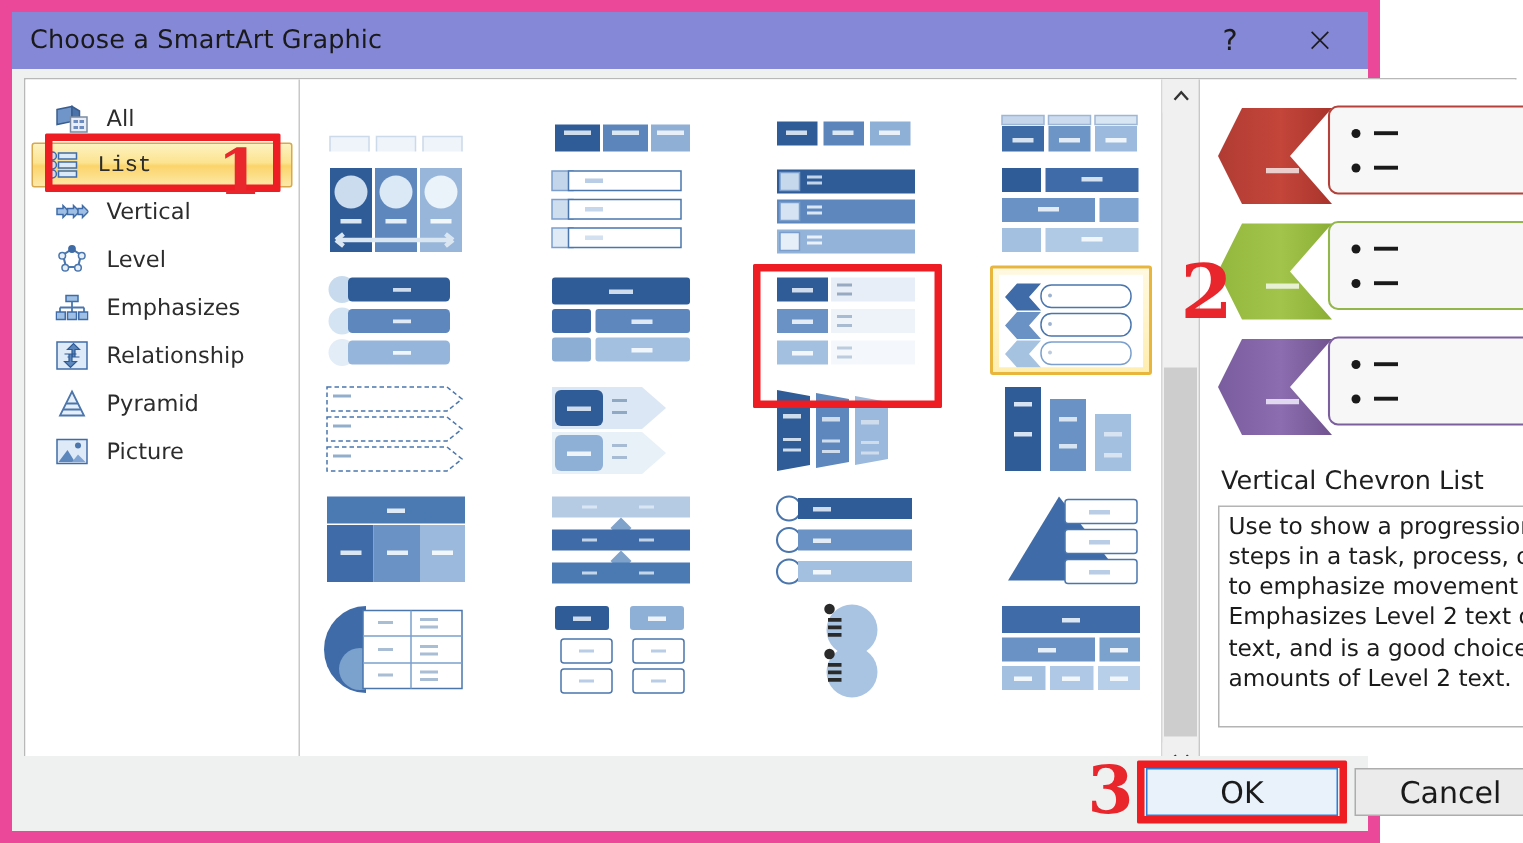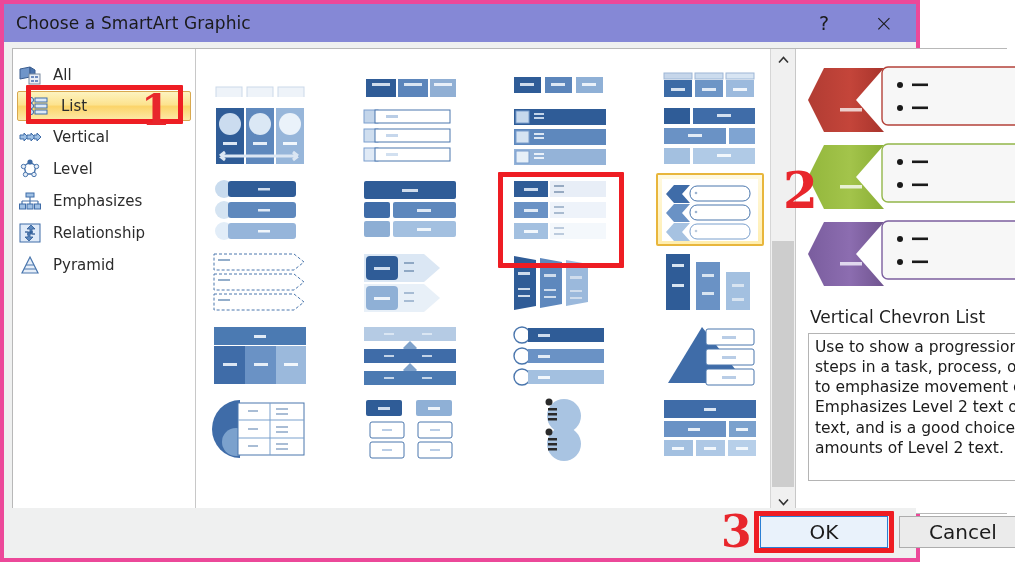--- a/index.html
+++ b/index.html
@@ -4,21 +4,21 @@
 <style>
   html,body{margin:0;padding:0;}
   body{
     width:1015px;height:562px;overflow:hidden;
     font-family:"DejaVu Sans","Liberation Sans",sans-serif;
     background:#ffffff;
   }
   #dialog{
     position:absolute;left:0;top:0;width:920px;height:562px;
     box-sizing:border-box;
-    border:4px solid #ec4899;
+    border:8px solid #ec4899;
     background:#eff0f0;
   }
   
   #titlebar{
     position:absolute;left:0;top:0;right:0;height:38px;
     background:#8588d6;
     display:flex;align-items:center;
   }
   #title-text{
     margin-left:12px;font-size:17px;color:#1a1a1a;
@@ -42,30 +42,30 @@
   #sidebar{
     width:183px;flex:0 0 183px;height:100%;
     box-sizing:border-box;
     background:#ffffff;
     border-right:1px solid #c8c8c8;
     padding-top:10px;
     position:relative;
   }
   .cat{
     height:32px;display:flex;align-items:center;
-    padding-left:6px;box-sizing:border-box;
+    padding-left:20px;box-sizing:border-box;
     position:relative;cursor:default;
   }
   .cat .cat-label{
     font-size:15px;color:#2c2c2c;margin-left:12px;white-space:nowrap;
   }
   .cat.selected{
     background:linear-gradient(to bottom,#fdf3c0 0%,#fce38f 45%,#fbd46a 52%,#fde9a8 100%);
     border:1px solid #d8a84e;
-    margin:0 4px;padding-left:9px;border-radius:2px;height:30px;
+    margin:0 4px;padding-left:9px;border-radius:2px;height:30px;font-family:Liberation Mono, monospace;
   }
   .ico{width:22px;height:20px;flex:0 0 22px;position:relative;}
   .ico svg{display:block;}
   
   #gallery-wrap{
     flex:1;position:relative;display:flex;background:#ffffff;
   }
   #gallery{
     flex:1;position:relative;overflow:hidden;background:#fff;
     padding:4px 6px 0 10px;
@@ -243,20 +243,31 @@
       <div class="cat">
         <span class="ico">
           <svg width="22" height="20" viewBox="0 0 22 20">
             <path d="M11 2 L19 18 L3 18 Z" fill="#e6eef8" stroke="#4a76ad" stroke-width="1.2"></path>
             <path d="M7.2 10 h7.6 M5.2 14 h11.6" stroke="#4a76ad" stroke-width="1.2"></path>
           </svg>
         </span>
         <span class="cat-label">Pyramid</span>
       </div>
 
+      <div class="cat">
+        <span class="ico">
+          <svg width="22" height="20" viewBox="0 0 22 20">
+            <rect x="1" y="2" width="20" height="16" fill="#dfeaf8" stroke="#3f6ca8"></rect>
+            <circle cx="15" cy="6" r="2" fill="#4a76ad"></circle>
+            <path d="M2 17 L8 9 L13 17 Z" fill="#5b87bd"></path>
+            <path d="M11 17 L15 12 L20 17 Z" fill="#7fa4d4"></path>
+          </svg>
+        </span>
+        <span class="cat-label">Picture</span>
+      </div>
 
       <div class="anno-box" style="left:13px;top:36px;width:157px;height:39px;"></div>
       <div class="anno-num" style="left:128px;top:41px;font-size:42px;">1</div>
     </div>
 
     <div id="gallery-wrap">
       <div id="gallery">
         <div id="grid">
 
           <div class="cell">

